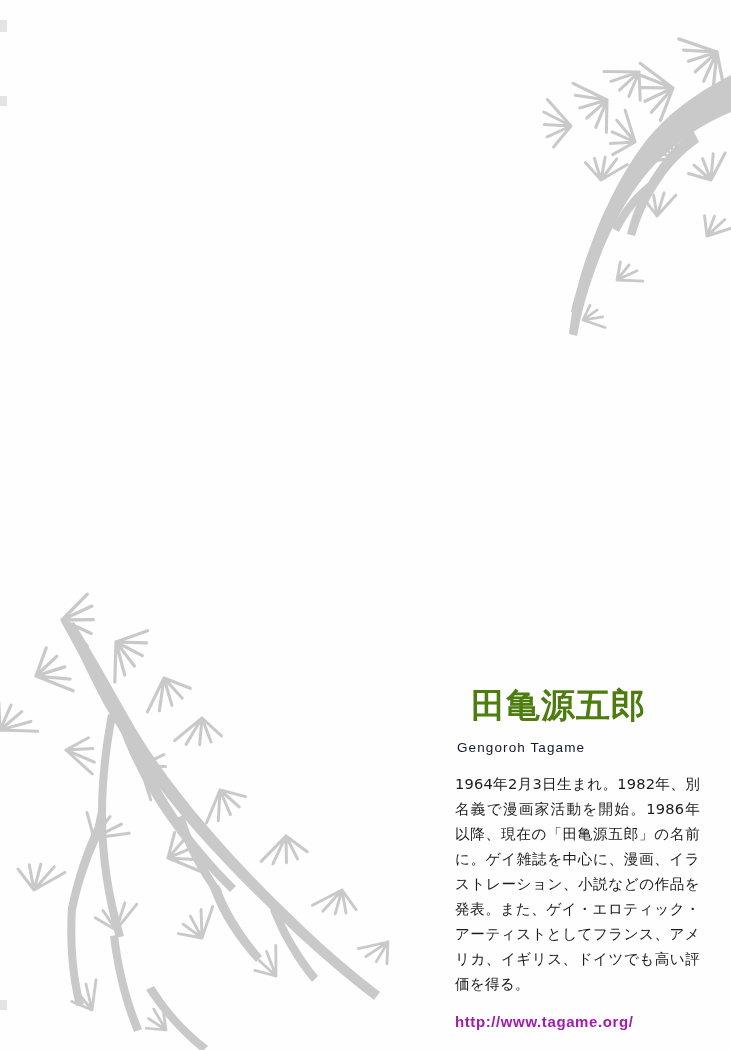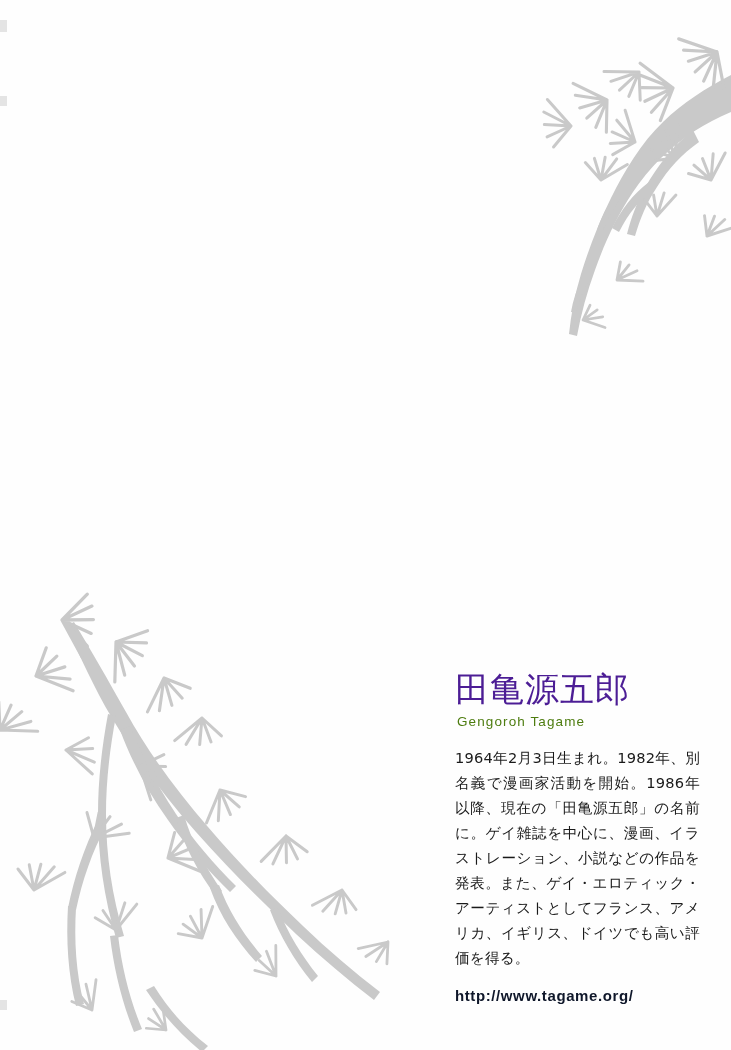--- a/index.html
+++ b/index.html
@@ -57,52 +57,52 @@
   
   .author-block {
     position: absolute;
     left: 455px;
     top: 672px;
     width: 250px;
   }
   .author-name-jp {
     font-family: "DejaVu Sans", sans-serif;
     font-size: 34px;
-    font-weight: normal;
+    font-weight: bold;
     letter-spacing: 1px;
-    color: #4c1d95;
+    color: #4d7c0f;
     line-height: 1.05;
-    margin: 0;
+    margin: 16px;
     white-space: nowrap;
   }
   .author-name-en {
     font-family: "Liberation Sans", sans-serif;
     font-size: 13.5px;
     letter-spacing: 1.1px;
-    color: #4d7c0f;
+    color: #0f172a;
     margin: 6px 0 0 2px;
   }
   .bio {
     margin-top: 16px;
     font-family: "DejaVu Sans", sans-serif;
     font-size: 14.6px;
     font-weight: normal;
     line-height: 1.72;
     color: #1a1a1a;
     letter-spacing: 0.2px;
     width: 245px;
     text-align: justify;
   }
   .bio-url {
     margin-top: 16px;
     font-family: "Liberation Sans", sans-serif;
     font-size: 15px;
     font-weight: bold;
     letter-spacing: 0.6px;
-    color: #0f172a;
+    color: #a21caf;
     text-decoration: none;
     display: block;
   }
 </style>
 </head>
 <body>
 
 <div id="page">
 
   <div class="edge-mark m1"></div>

